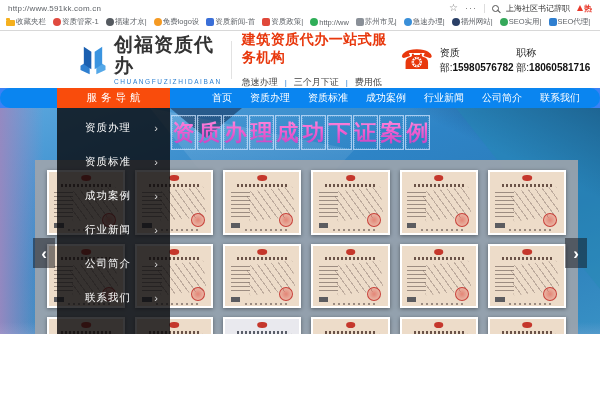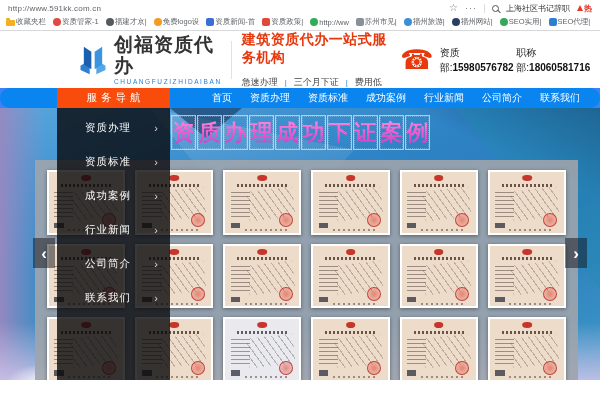--- a/index.html
+++ b/index.html
@@ -1,18 +1,18 @@
 <!DOCTYPE html>
 <html><head>
 <meta charset="utf-8">
 <style>
   *{margin:0;padding:0;box-sizing:border-box;}
   html,body{width:600px;height:400px;overflow:hidden;background:#fff;
     font-family:"Liberation Sans","DejaVu Sans",sans-serif;}
-  .browser{width:600px;height:380px;position:relative;overflow:hidden;background:#3b82f6;}
+  .browser{width:600px;height:334px;position:relative;overflow:hidden;background:#3b82f6;}
 
   
   .chrome{height:31px;background:#fff;border-bottom:1px solid #d8d8d8;}
   .url-row{height:14px;display:flex;align-items:center;padding:2px 8px 0 8px;}
   .url-text{font-size:8px;color:#5f6368;letter-spacing:.2px;}
   .url-right{margin-left:auto;display:flex;align-items:center;gap:7px;}
   .star{font-size:10px;color:#777;line-height:10px;}
   .dots{font-size:9px;color:#777;letter-spacing:1px;line-height:6px;}
   .vdiv{width:1px;height:9px;background:#ddd;}
   .mag{width:7px;height:7px;border:1px solid #555;border-radius:50%;position:relative;}
@@ -179,21 +179,21 @@
         <span class="bm">
           <span class="bm-ic" style="background: rgb(47, 174, 88); border-radius: 50%;"></span>
           <span class="bm-t">http://ww</span>
         </span>
         <span class="bm">
           <span class="bm-ic" style="background: rgb(138, 144, 152); border-radius: 2px;"></span>
           <span class="bm-t">苏州市见|</span>
         </span>
         <span class="bm">
           <span class="bm-ic" style="background: rgb(58, 143, 216); border-radius: 50%;"></span>
-          <span class="bm-t">福州旅游|</span>
+          <span class="bm-t">急速办理|</span>
         </span>
         <span class="bm">
           <span class="bm-ic" style="background: rgb(42, 63, 102); border-radius: 50%;"></span>
           <span class="bm-t">福州网站|</span>
         </span>
         <span class="bm">
           <span class="bm-ic" style="background: rgb(53, 168, 90); border-radius: 50%;"></span>
           <span class="bm-t">SEO实用|</span>
         </span>
         <span class="bm">

